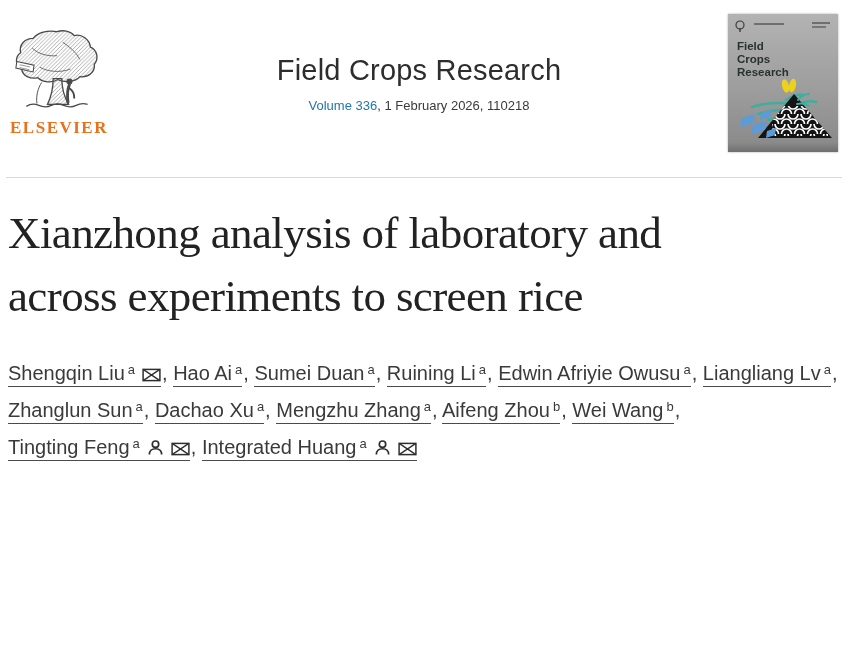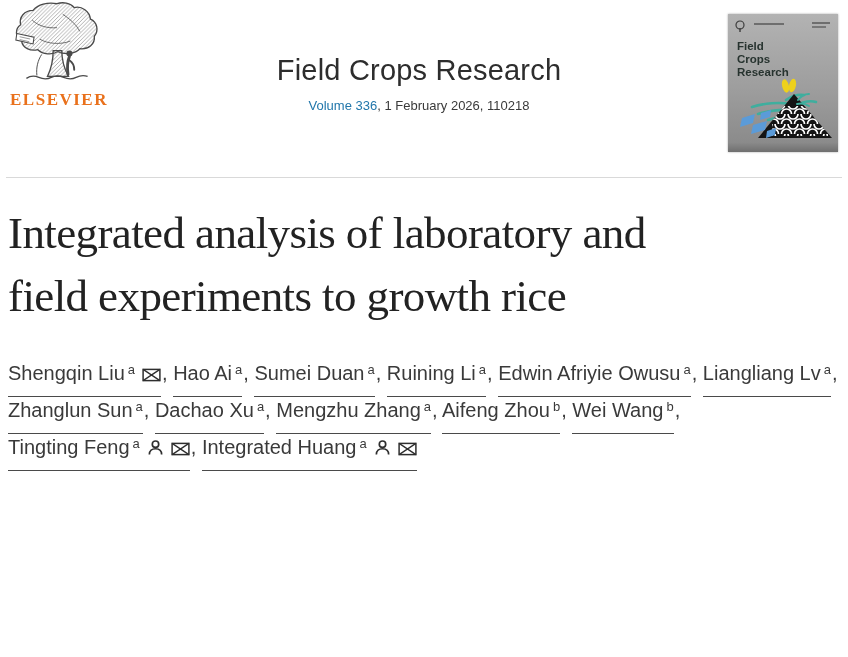--- a/index.html
+++ b/index.html
@@ -4,21 +4,21 @@
 <style>
   html,body{margin:0;padding:0;}
   body{
     width:848px;height:657px;background:#ffffff;position:relative;overflow:hidden;
     font-family:"Liberation Sans", sans-serif;
     -webkit-font-smoothing:antialiased;
   }
   
   .header{position:relative;height:178px;background:#fff;}
   .header-rule{position:absolute;left:6px;right:6px;top:177px;height:1px;background:#d9d9d9;}
-  .logo{position:absolute;left:10px;top:0;width:94px;text-align:center;cursor:pointer;}
+  .logo{position:absolute;left:10px;top:28px;width:94px;text-align:center;cursor:pointer;}
   .logo-art{display:block;margin:0 auto;}
   .logo-word{
     display:block;margin-top:2px;
     font-family:"Liberation Serif", serif;font-weight:700;font-size:17px;
     letter-spacing:1.5px;color:#e9711c;
   }
   .journal-block{position:absolute;left:104px;width:630px;top:54px;text-align:center;}
   .journal-title{
     font-size:29px;font-weight:400;color:#2d2d2d;letter-spacing:0.2px;cursor:pointer;
   }
@@ -34,21 +34,21 @@
     font-family:"Liberation Serif", serif;font-weight:400;
     font-size:45px;line-height:63px;color:#222222;letter-spacing:-0.6px;
   }
   .article-title .line{display:block;}
   
   .authors{
     margin:27px 10px 0 8px;
     font-size:20px;line-height:37px;color:#3a3a3a;
   }
   .author-chip{
-    border-bottom:1px solid #4a4a4a;padding-bottom:12px;white-space:nowrap;cursor:pointer;
+    border-bottom:1px solid #4a4a4a;padding-bottom:2px;white-space:nowrap;cursor:pointer;
   }
   .author-sup{
     font-size:13px;line-height:0;vertical-align:6px;margin-left:3px;color:#3a3a3a;
   }
   .author-icon{display:inline-block;margin-left:7px;}
   .author-icon svg{vertical-align:-2px;}
   .author-sep{padding-left:1px;}
 </style>
 </head>
 <body>
@@ -147,22 +147,22 @@
           <polygon points="39,117 48,114 47,121 38,124"></polygon>
         </g>
       </g>
     </svg>
   </div>
 
   <div class="header-rule"></div>
 </div>
 
 <h1 class="article-title" id="article-title">
-    <span class="line">Integrated analysis of laboratory and</span>
-    <span class="line">field experiments to growth rice</span>
+    <span class="line">Xianzhong analysis of laboratory and</span>
+    <span class="line">across experiments to screen rice</span>
   </h1>
 
 <div class="authors" id="author-list"><span class="author-chip"><span>Shengqin Liu</span><span class="author-sup">a</span><span class="author-icon"><svg width="19" height="14" viewBox="0 0 20 15">
           <rect x="1" y="1.5" width="18" height="12" fill="none" stroke="#2e2e2e" stroke-width="1.6"></rect>
           <path d="M1,1.5 L19,13.5 M19,1.5 L1,13.5" stroke="#2e2e2e" stroke-width="1.4" fill="none"></path>
         </svg></span></span><span class="author-sep">, </span><span class="author-chip"><span>Hao Ai</span><span class="author-sup">a</span></span><span class="author-sep">, </span><span class="author-chip"><span>Sumei Duan</span><span class="author-sup">a</span></span><span class="author-sep">, </span><span class="author-chip"><span>Ruining Li</span><span class="author-sup">a</span></span><span class="author-sep">, </span><span class="author-chip"><span>Edwin Afriyie Owusu</span><span class="author-sup">a</span></span><span class="author-sep">, </span><span class="author-chip"><span>Liangliang Lv</span><span class="author-sup">a</span></span><span class="author-sep">, </span><span class="author-chip"><span>Zhanglun Sun</span><span class="author-sup">a</span></span><span class="author-sep">, </span><span class="author-chip"><span>Dachao Xu</span><span class="author-sup">a</span></span><span class="author-sep">, </span><span class="author-chip"><span>Mengzhu Zhang</span><span class="author-sup">a</span></span><span class="author-sep">, </span><span class="author-chip"><span>Aifeng Zhou</span><span class="author-sup">b</span></span><span class="author-sep">, </span><span class="author-chip"><span>Wei Wang</span><span class="author-sup">b</span></span><span class="author-sep">, </span><span class="author-chip"><span>Tingting Feng</span><span class="author-sup">a</span><span class="author-icon"><svg width="17" height="17" viewBox="0 0 18 18">
           <circle cx="9" cy="5.5" r="3.4" fill="none" stroke="#2e2e2e" stroke-width="1.8"></circle>
           <path d="M2.5,16.5 C2.5,12.4 5.4,10.3 9,10.3 C12.6,10.3 15.5,12.4 15.5,16.5" fill="none" stroke="#2e2e2e" stroke-width="1.8"></path>
         </svg></span><span class="author-icon"><svg width="19" height="14" viewBox="0 0 20 15">
           <rect x="1" y="1.5" width="18" height="12" fill="none" stroke="#2e2e2e" stroke-width="1.6"></rect>

